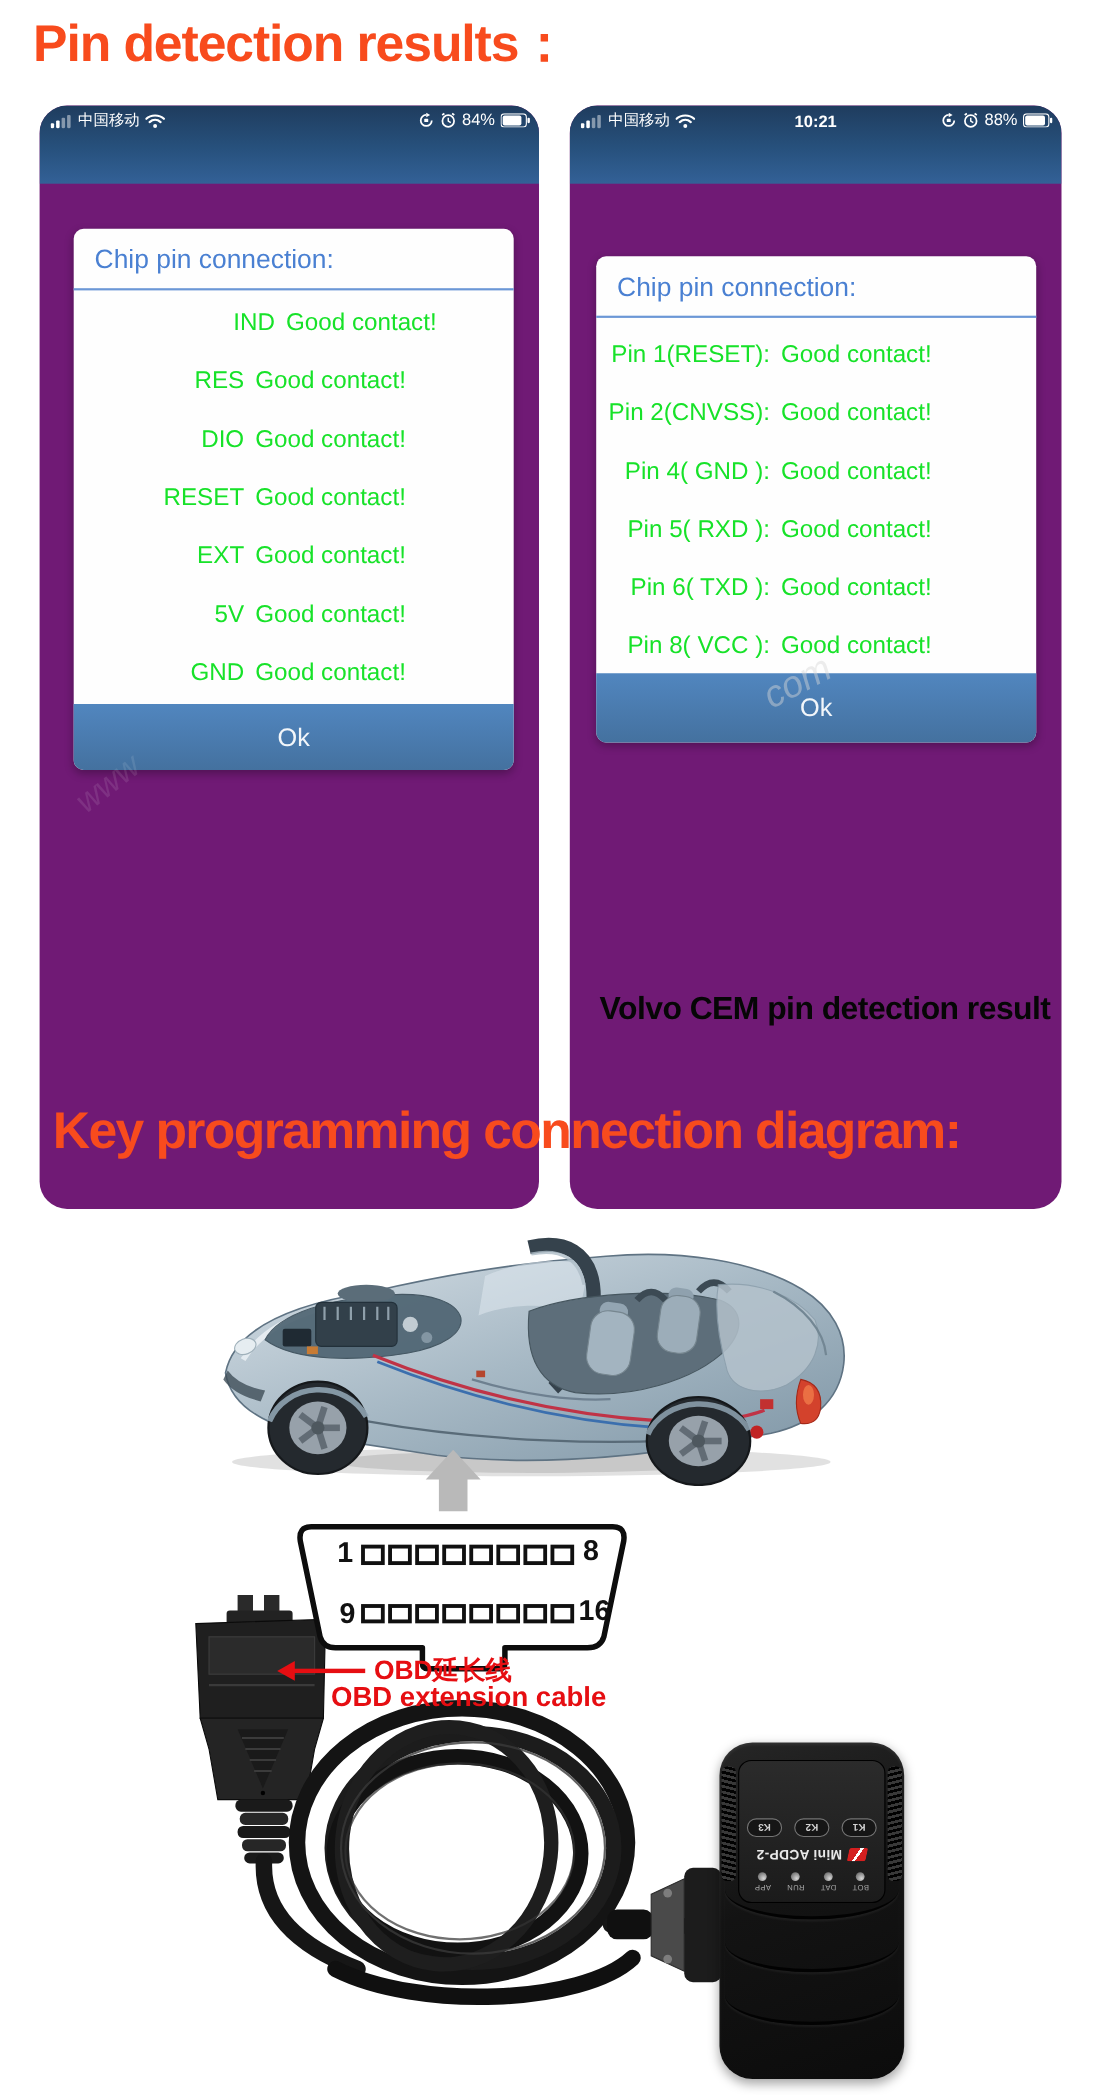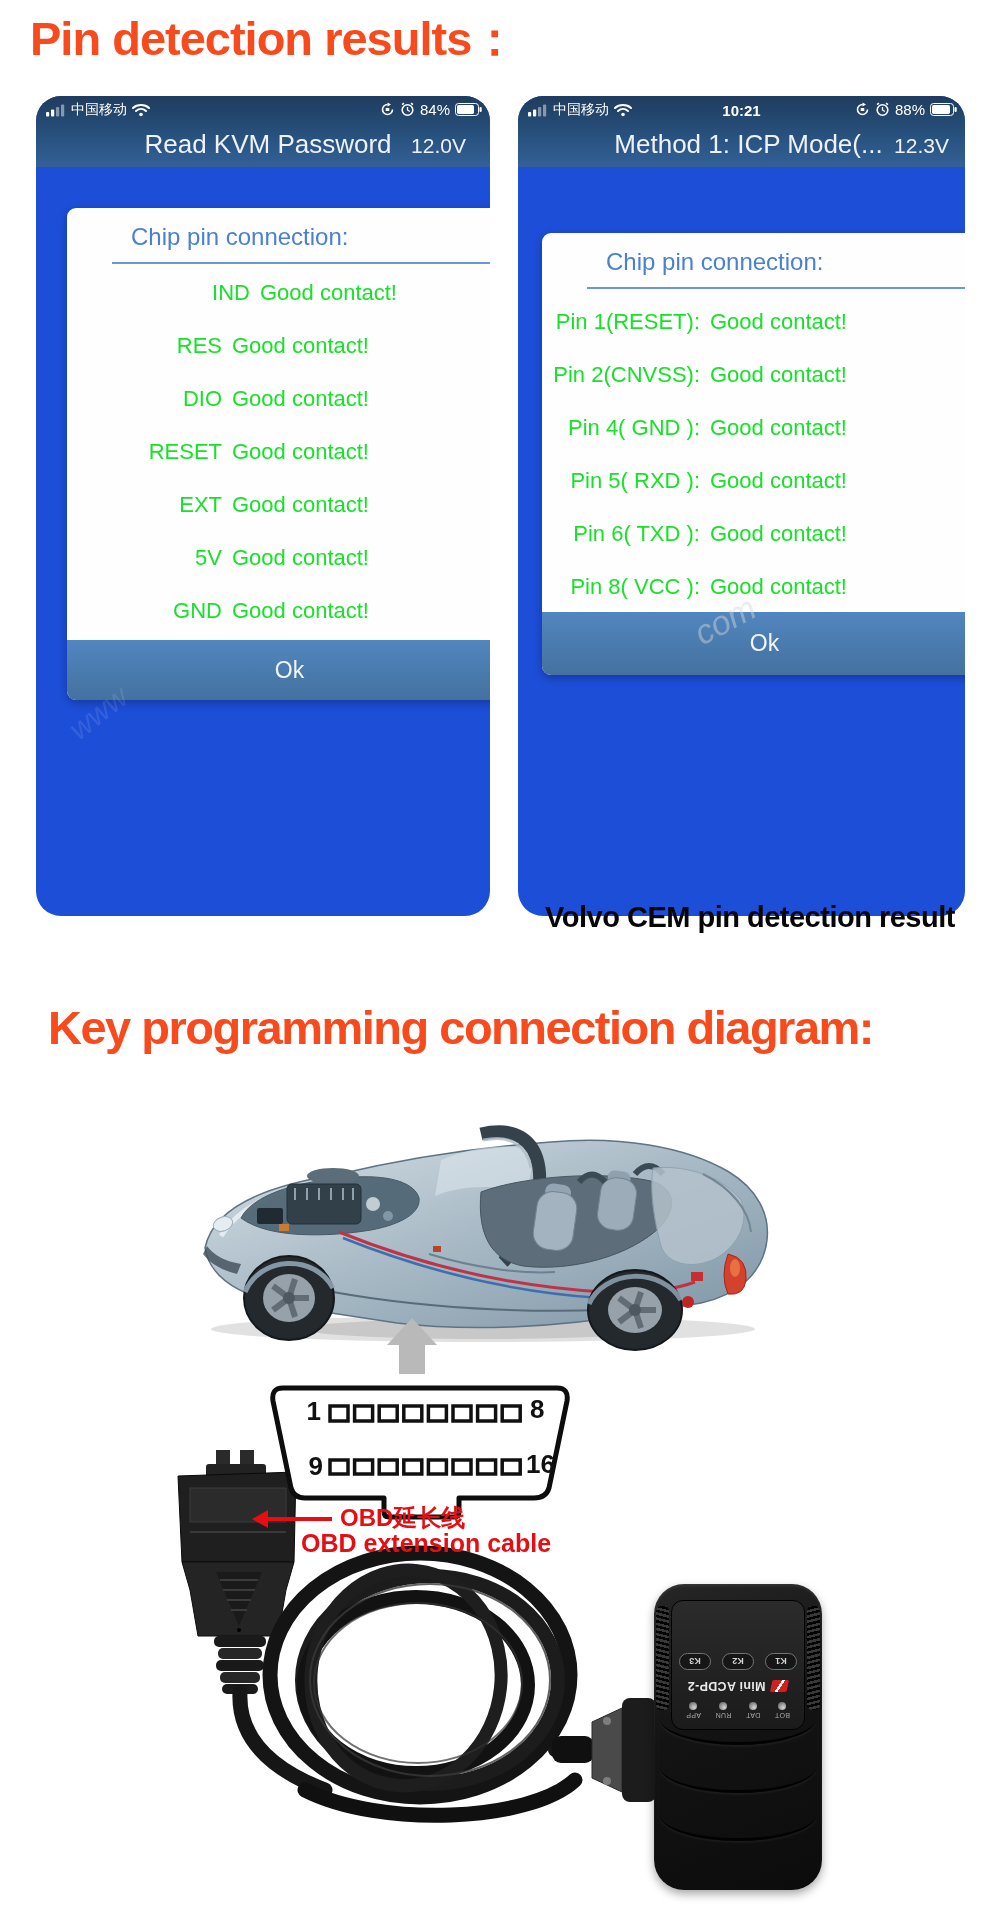--- a/index.html
+++ b/index.html
@@ -4,33 +4,33 @@
 <style>
   html,body{margin:0;padding:0;background:#fff;}
   #stage{position:relative;width:1000px;height:1905px;background:#ffffff;overflow:hidden;
          font-family:"Liberation Sans","DejaVu Sans",sans-serif;}
   .abs{position:absolute;}
 
   
   .big-heading{position:absolute;font-weight:bold;color:#f84b1d;font-size:47px;letter-spacing:-1px;white-space:nowrap;text-align:right;}
 
   
-  .phone{position:absolute;top:96px;height:820px;background:#1d4ed8;overflow:hidden;border-radius:25px;}
+  .phone{position:absolute;top:96px;height:1003px;background:#701a75;overflow:hidden;border-radius:25px;}
   .phone-header{position:absolute;top:0;left:0;right:0;height:71px;
     background:linear-gradient(180deg,#1f3c5e 0%,#27517d 55%,#336197 100%);color:#fff;}
   .statusbar{position:absolute;top:2px;left:0;right:0;height:24px;font-size:15px;}
   .status-left{position:absolute;left:10px;top:3px;display:flex;align-items:center;gap:5px;}
   .status-time{position:absolute;left:0;right:0;top:4px;text-align:center;font-weight:bold;font-size:15px;}
   .status-right{position:absolute;right:8px;top:3px;display:flex;align-items:center;gap:5px;}
   .carrier{font-size:14px;}
   .navbar{position:absolute;top:26px;left:0;right:0;height:45px;}
   .nav-title{position:absolute;left:0;right:0;top:7px;text-align:center;font-size:26px;color:#eef2f8;white-space:nowrap;}
   .nav-voltage{position:absolute;bottom:9px;font-size:21px;color:#eef2f8;}
 
-  .card{position:absolute;background:#fefefe;border-radius:9px;box-shadow:0 3px 8px rgba(0,0,0,.28);padding-left:45px;}
+  .card{position:absolute;background:#fefefe;border-radius:9px;box-shadow:0 3px 8px rgba(0,0,0,.28);}
   .card-title{padding:15px 0 0 19px;font-size:24px;color:#4a80d2;}
   .card-divider{height:2px;background:#6b97d6;margin-top:11px;}
   .pin-row{display:grid;column-gap:10px;align-items:center;height:53px;font-size:22px;color:#17e229;}
   .pin-label{text-align:right;white-space:nowrap;}
   .pin-status{text-align:left;white-space:nowrap;}
   .ok-bar{position:absolute;left:0;right:0;bottom:0;background:linear-gradient(180deg,#5186bf,#44719f);
     border-radius:0 0 9px 9px;display:flex;align-items:center;justify-content:center;
     color:#f2f6fa;font-size:23px;cursor:pointer;}
   .watermark{position:absolute;font-style:italic;white-space:nowrap;pointer-events:none;}
 
@@ -101,24 +101,20 @@
             <path d="M2,2.6 L4,1.2 M13,2.6 L11,1.2" stroke="#fff" stroke-width="1.6"></path>
           </svg>
           <span>84%</span>
           <svg width="27" height="13" viewBox="0 0 27 13">
             <rect x="0.5" y="0.5" width="23" height="12" rx="3" stroke="#fff" fill="none"></rect>
             <rect x="2" y="2" width="17" height="9" rx="1.8" fill="#fff"></rect>
             <rect x="24.5" y="4" width="2.2" height="5" rx="1" fill="#fff"></rect>
           </svg>
         </div>
       </div>
-      <div class="navbar">
-        <div class="nav-title" style="margin-left:10px;">Read KVM Password</div>
-        <div class="nav-voltage" style="right:24px;">12.0V</div>
-      </div>
     </div>
 
     <div class="card" style="left:31px;top:112px;width:400px;height:492px;">
       <div class="card-title">Chip pin connection:</div>
       <div class="card-divider"></div>
       <div style="position:absolute;left:0;right:0;top:58px;">
         <div class="pin-row" style="grid-template-columns:155px 1fr;margin-left:28px;">
           <span class="pin-label">IND</span>
           <span class="pin-status">Good contact!</span>
         </div>
@@ -181,24 +177,20 @@
             <path d="M7.5,5 L7.5,8 L9.8,9.5" stroke="#fff" stroke-width="1.3" fill="none"></path>
             <path d="M2,2.6 L4,1.2 M13,2.6 L11,1.2" stroke="#fff" stroke-width="1.6"></path>
           </svg>
           <span>88%</span>
           <svg width="27" height="13" viewBox="0 0 27 13">
             <rect x="0.5" y="0.5" width="23" height="12" rx="3" stroke="#fff" fill="none"></rect>
             <rect x="2" y="2" width="18" height="9" rx="1.8" fill="#fff"></rect>
             <rect x="24.5" y="4" width="2.2" height="5" rx="1" fill="#fff"></rect>
           </svg>
         </div>
-      </div>
-      <div class="navbar">
-        <div class="nav-title" style="margin-left:14px;">Method 1: ICP Mode(...</div>
-        <div class="nav-voltage" style="right:16px;">12.3V</div>
       </div>
     </div>
 
     <div class="card" style="left:24px;top:137px;width:400px;height:442px;">
       <div class="card-title">Chip pin connection:</div>
       <div class="card-divider"></div>
       <div style="position:absolute;left:0;right:0;top:62px;">
         <div class="pin-row" style="grid-template-columns:158px 1fr;">
           <span class="pin-label">Pin 1(RESET):</span>
           <span class="pin-status">Good contact!</span>

